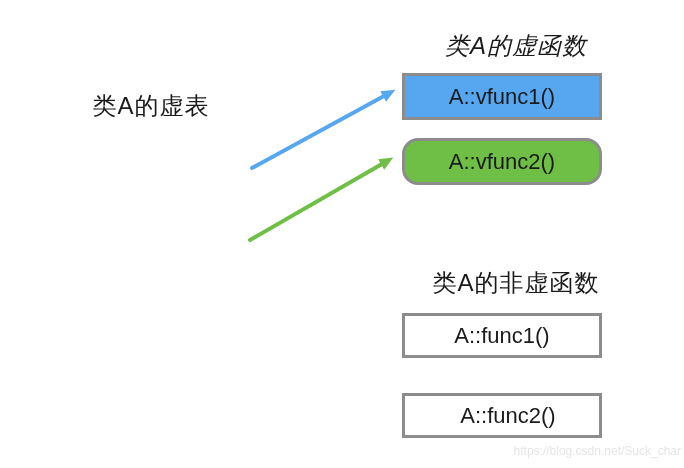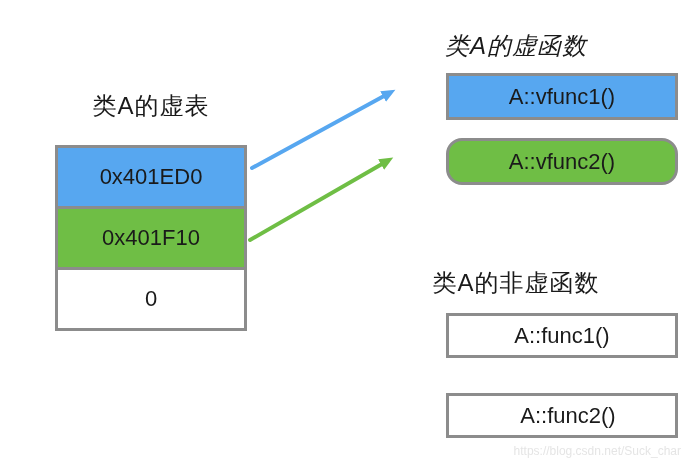--- a/index.html
+++ b/index.html
@@ -39,30 +39,29 @@
     align-items: center;
     justify-content: center;
     font-size: 22px;
     color: var(--text-color, #1a1a1a);
     background: #fff;
   }
   .vtable-row:last-child { border-bottom: none; }
   .func-box {
     position: absolute;
     left: 402px;
-    width: 232px;
+    width: 200px;
     border: 3px solid var(--border-color, #8c8c8c);
     box-sizing: border-box;
     display: flex;
     align-items: center;
     justify-content: center;
     font-size: 22px;
     color: var(--text-color, #1a1a1a);
     background: #fff;
-    margin-left: 44px;
   }
   .arrow-layer {
     position: absolute;
     left: 0; top: 0;
     width: 684px;
     height: 468px;
     pointer-events: none;
   }
   .watermark {
     position: absolute;
@@ -86,25 +85,20 @@
       <marker id="arrow-head-green" markerUnits="userSpaceOnUse" markerWidth="16" markerHeight="14" refX="1" refY="6" orient="auto">
         <path d="M0,0 L14,6 L0,12 Z" fill="#6FBE45"></path>
       </marker>
     </defs>
     <line x1="252" y1="168" x2="384" y2="96" stroke-width="4" stroke-linecap="round" marker-end="url(#arrow-head-blue)" stroke="#57A7F0"></line>
     <line x1="250" y1="240" x2="382" y2="164" stroke-width="4" stroke-linecap="round" marker-end="url(#arrow-head-green)" stroke="#6FBE45"></line>
   </svg>
 
   <div class="title" style="left:55px; top:92px; width:192px;">类A的虚表</div>
 
-  <div class="vtable">
-    <div class="vtable-row" style="background-color: rgb(87, 167, 240);">0x401ED0</div>
-    <div class="vtable-row" style="background-color: rgb(111, 190, 69);">0x401F10</div>
-    <div class="vtable-row" style="background-color: rgb(255, 255, 255);">0</div>
-  </div>
 
   <div class="title" style="left:402px; top:32px; width:228px;font-style:italic;">类A的虚函数</div>
 
   <div class="func-box" style="top: 73px; height: 47px; background-color: rgb(87, 167, 240);">A::vfunc1()</div>
 
   <div class="func-box" style="top: 138px; height: 47px; background-color: rgb(111, 190, 69); border-radius: 16px;">A::vfunc2()</div>
 
   <div class="title" style="left:402px; top:269px; width:228px;">类A的非虚函数</div>
 
   <div class="func-box" style="top: 313px; height: 45px; background-color: rgb(255, 255, 255);">A::func1()</div>

